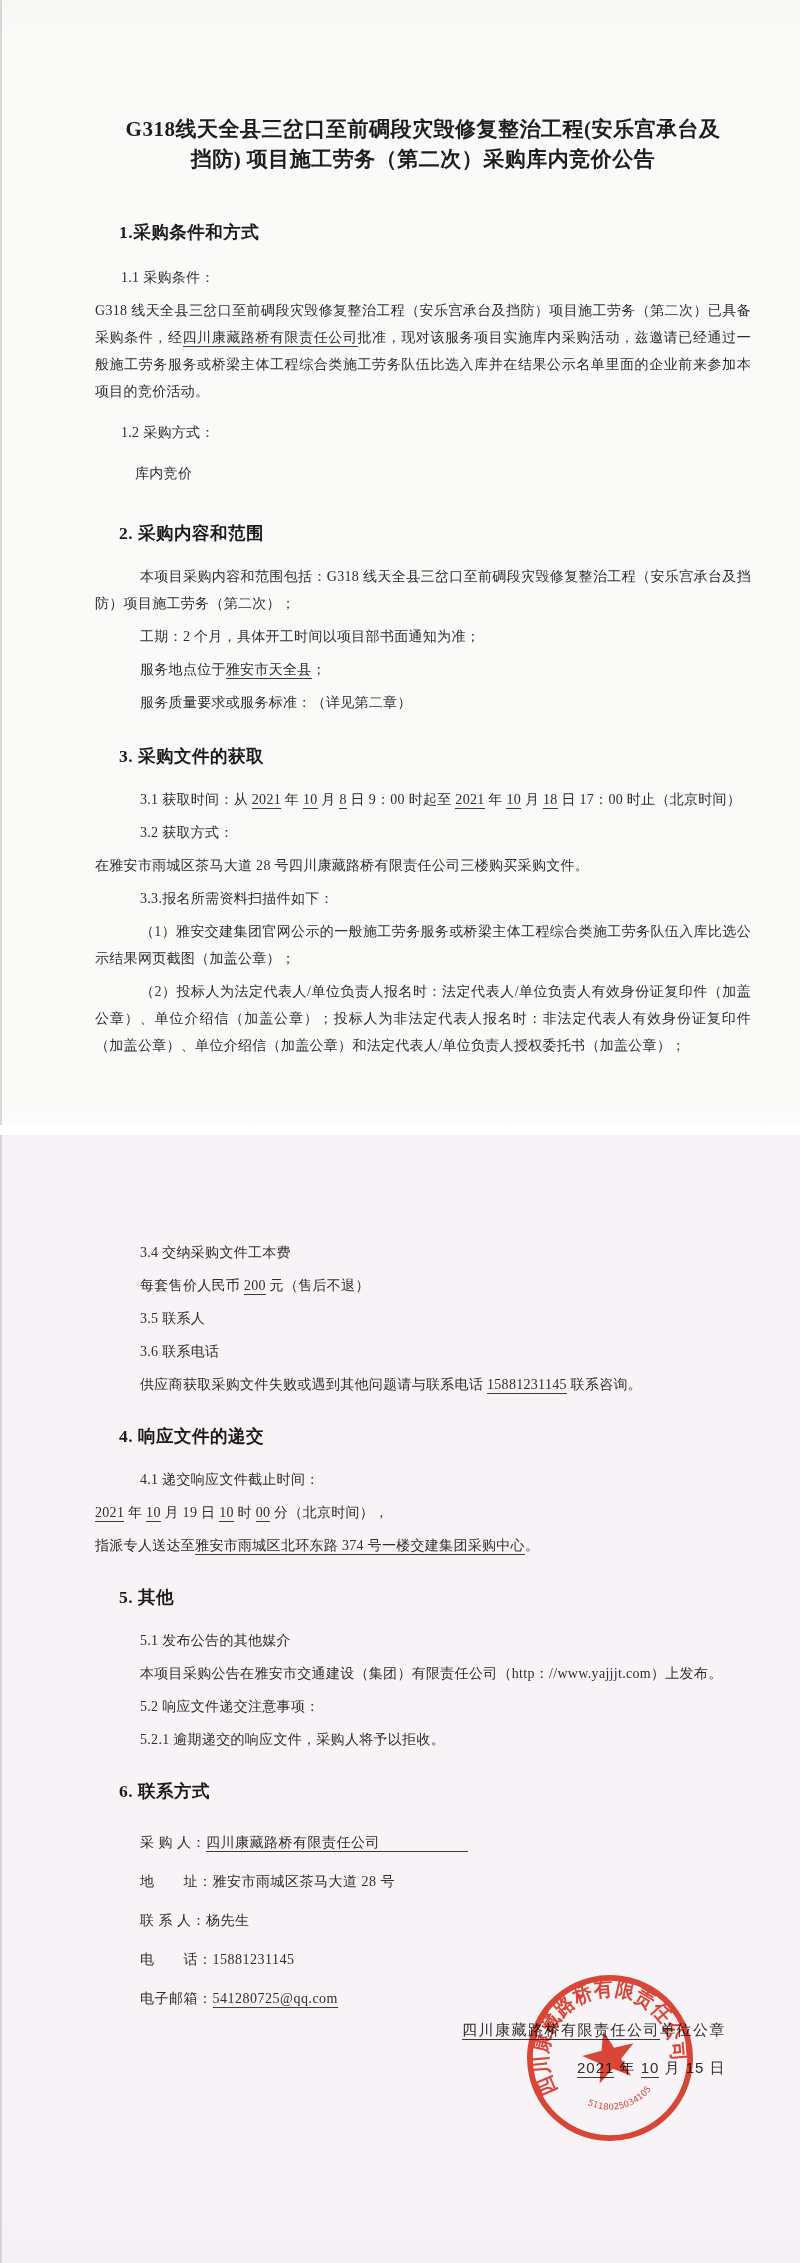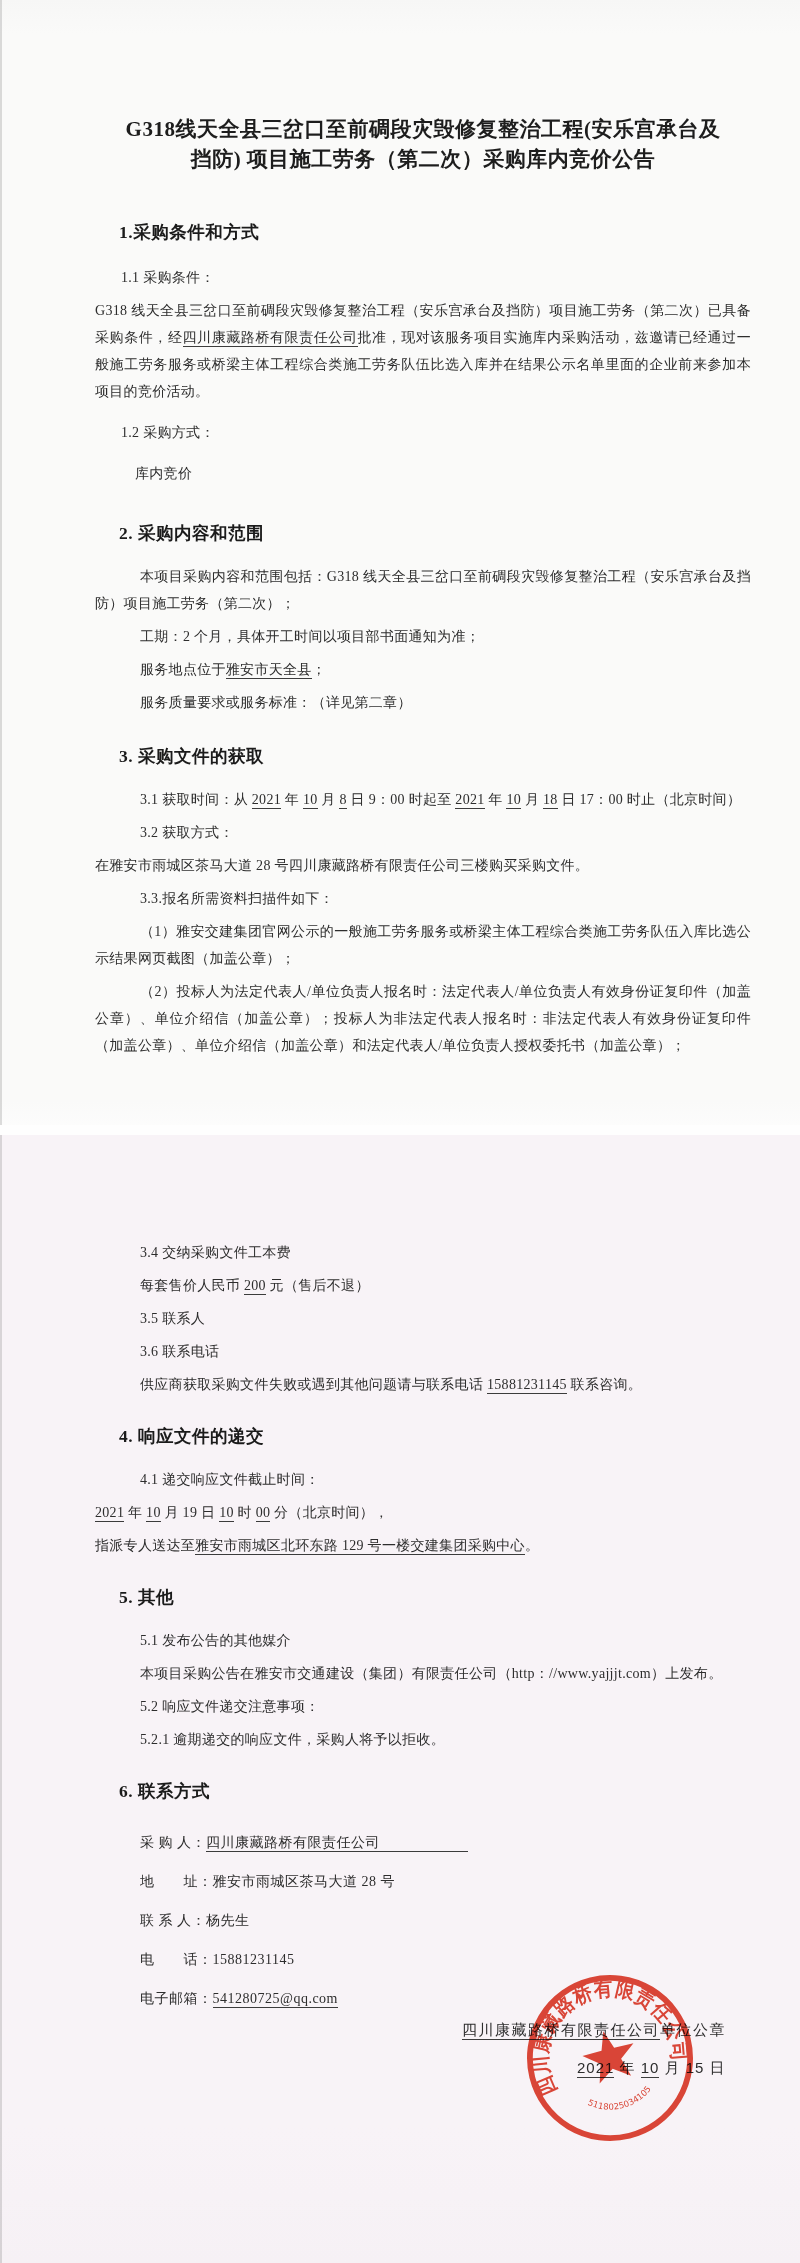--- a/index.html
+++ b/index.html
@@ -113,21 +113,21 @@
 
     <div class="para ind"><span>3.4 交纳采购文件工本费</span></div>
     <div class="para ind m10"><span>每套售价人民币 </span><span class="u">200</span><span> 元（售后不退）</span></div>
     <div class="para ind m10"><span>3.5 联系人</span></div>
     <div class="para ind m10"><span>3.6 联系电话</span></div>
     <div class="para ind m10"><span>供应商获取采购文件失败或遇到其他问题请与联系电话 </span><span class="u">15881231145</span><span> 联系咨询。</span></div>
 
     <div class="h-sec mt-h4">4. 响应文件的递交</div>
     <div class="para ind m18"><span>4.1 递交响应文件截止时间：</span></div>
     <div class="para m10"><span class="u">2021</span><span> 年 </span><span class="u">10</span><span> 月 19 日 </span><span class="u">10</span><span> 时 </span><span class="u">00</span><span> 分（北京时间），</span></div>
-    <div class="para m10"><span>指派专人送达至</span><span class="u">雅安市雨城区北环东路 129 号一楼交建集团采购中心</span><span>。</span></div>
+    <div class="para m10"><span>指派专人送达至</span><span class="u">雅安市雨城区北环东路 374 号一楼交建集团采购中心</span><span>。</span></div>
 
     <div class="h-sec mt-h5">5. 其他</div>
     <div class="para ind m18"><span>5.1 发布公告的其他媒介</span></div>
     <div class="para ind m10"><span>本项目采购公告在雅安市交通建设（集团）有限责任公司（http：//www.yajjjt.com）上发布。</span></div>
     <div class="para ind m10"><span>5.2 响应文件递交注意事项：</span></div>
     <div class="para ind m10"><span>5.2.1 逾期递交的响应文件，采购人将予以拒收。</span></div>
 
     <div class="h-sec mt-h6">6. 联系方式</div>
     <div class="contact-line" style="margin-top:28px"><span>采 购 人：</span><span class="u pad">四川康藏路桥有限责任公司</span></div>
     <div class="contact-line"><span>地　　址：雅安市雨城区茶马大道 28 号</span></div>

